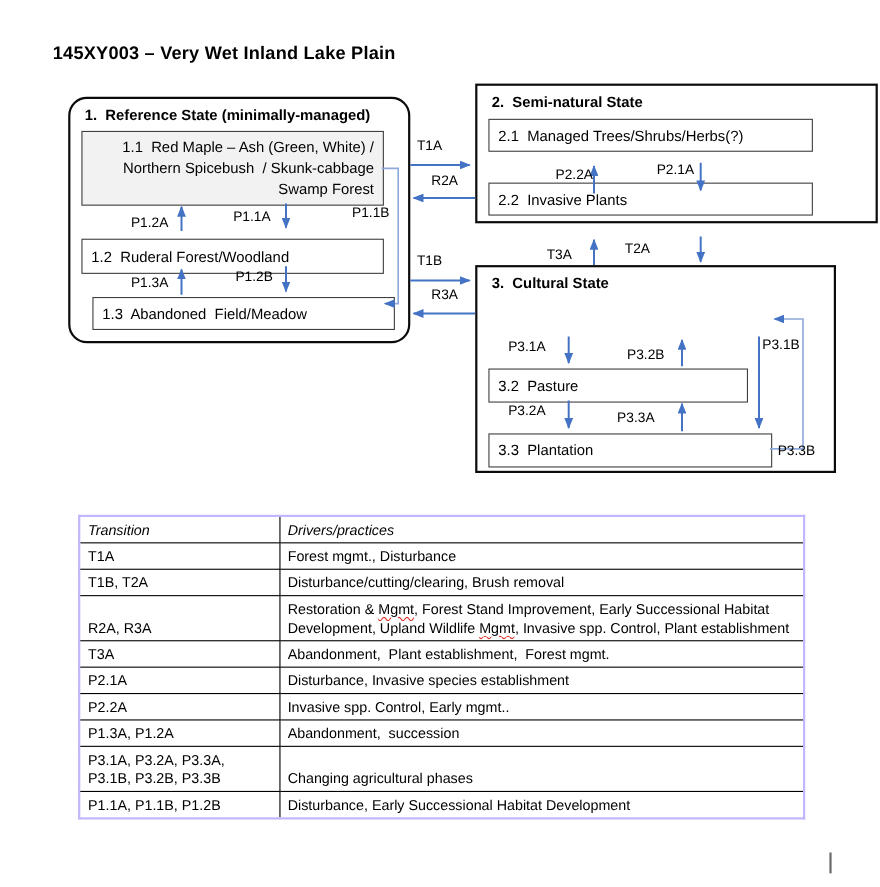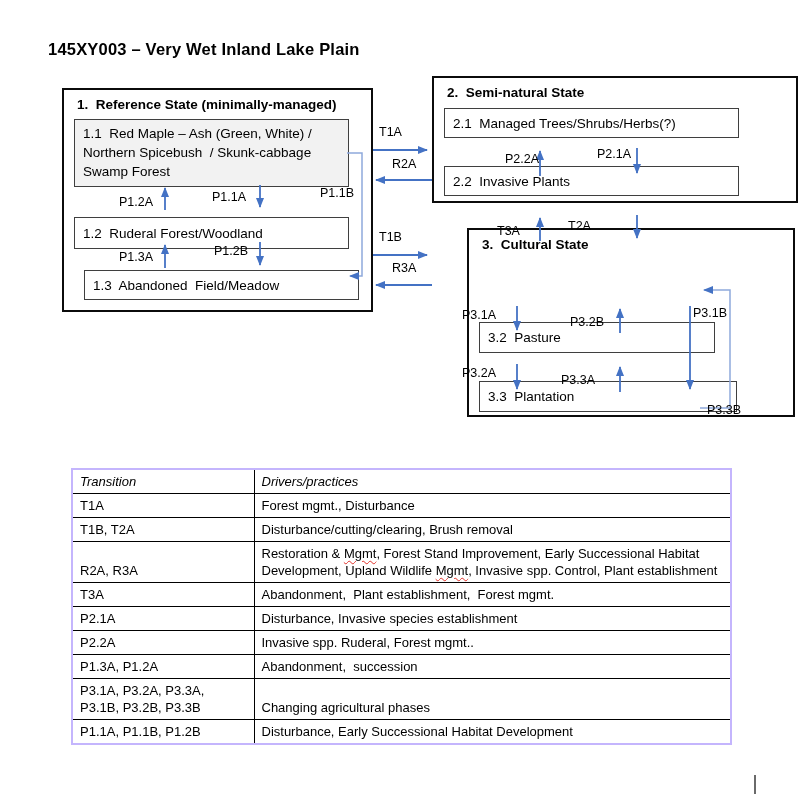--- a/index.html
+++ b/index.html
@@ -25,34 +25,34 @@
             text-decoration-color:#E0312A;text-decoration-thickness:1px;text-underline-offset:2px;}
   .text-cursor{position:absolute;left:754px;top:775px;width:2px;height:19px;background:#6a6a6a;}
 </style>
 </head>
 <body>
 
 <div class="page">
 
   <div class="fig-title">145XY003 – Very Wet Inland Lake Plain</div>
 
-  <div class="state-box" style="left:62px;top:88px;width:311px;height:224px;">
+  <div class="state-box" style="left:62px;top:88px;width:311px;height:224px;border-radius:17px;">
     <div class="state-title">1.  Reference State (minimally-managed)</div>
-    <div class="community multiline" style="left:10px;top:29px;width:275px;height:68px;">1.1  Red Maple – Ash (Green, White) / Northern Spicebush  / Skunk-cabbage Swamp Forest</div>
+    <div class="community multiline" style="left:10px;top:29px;width:275px;height:68px;text-align:right;">1.1  Red Maple – Ash (Green, White) / Northern Spicebush  / Skunk-cabbage Swamp Forest</div>
     <div class="community" style="left:10px;top:127px;width:275px;height:32px;">1.2  Ruderal Forest/Woodland</div>
     <div class="community" style="left:20px;top:180px;width:275px;height:30px;">1.3  Abandoned  Field/Meadow</div>
   </div>
 
   <div class="state-box" style="left:432px;top:76px;width:366px;height:127px;">
     <div class="state-title">2.  Semi-natural State</div>
     <div class="community" style="left:10px;top:30px;width:295px;height:30px;">2.1  Managed Trees/Shrubs/Herbs(?)</div>
     <div class="community" style="left:10px;top:88px;width:295px;height:30px;">2.2  Invasive Plants</div>
   </div>
 
-  <div class="state-box" style="left:432px;top:228px;width:328px;height:189px;margin-left:35px;">
+  <div class="state-box" style="left:432px;top:241px;width:328px;height:189px;">
     <div class="state-title">3.  Cultural State</div>
     <div class="community" style="left:10px;top:92px;width:236px;height:31px;">3.2  Pasture</div>
     <div class="community" style="left:10px;top:151px;width:258px;height:31px;">3.3  Plantation</div>
   </div>
 
   <svg class="arrows" width="800" height="462" viewBox="0 0 800 462">
     <defs>
       <marker id="ah" viewBox="0 0 10 8" refX="9" refY="4" markerWidth="10" markerHeight="8" markerUnits="userSpaceOnUse" orient="auto">
         <path d="M0,0 L10,4 L0,8 Z" fill="#4472C4"></path>
       </marker>
@@ -125,21 +125,21 @@
         <tr>
           <td>T3A</td>
           <td><span>Abandonment,  Plant establishment,  Forest mgmt.</span></td>
         </tr>
         <tr>
           <td>P2.1A</td>
           <td><span>Disturbance, Invasive species establishment</span></td>
         </tr>
         <tr>
           <td>P2.2A</td>
-          <td><span>Invasive spp. Ruderal, Forest mgmt..</span></td>
+          <td><span>Invasive spp. Control, Early mgmt..</span></td>
         </tr>
         <tr>
           <td>P1.3A, P1.2A</td>
           <td><span>Abandonment,  succession</span></td>
         </tr>
         <tr>
           <td>P3.1A, P3.2A, P3.3A,
 P3.1B, P3.2B, P3.3B</td>
           <td><span>Changing agricultural phases</span></td>
         </tr>

